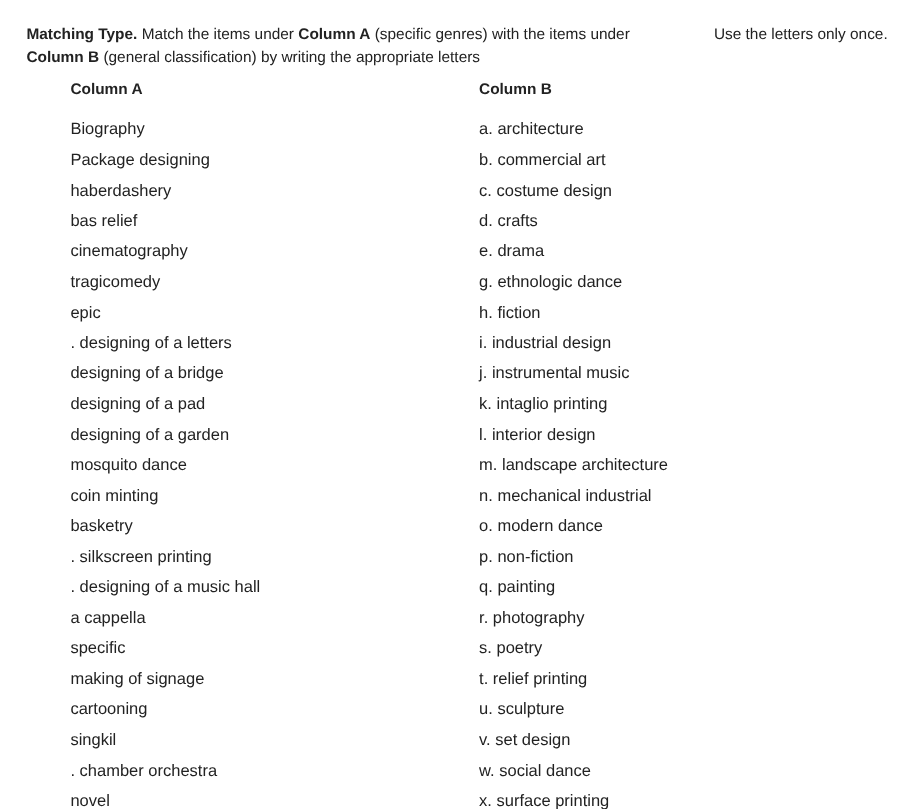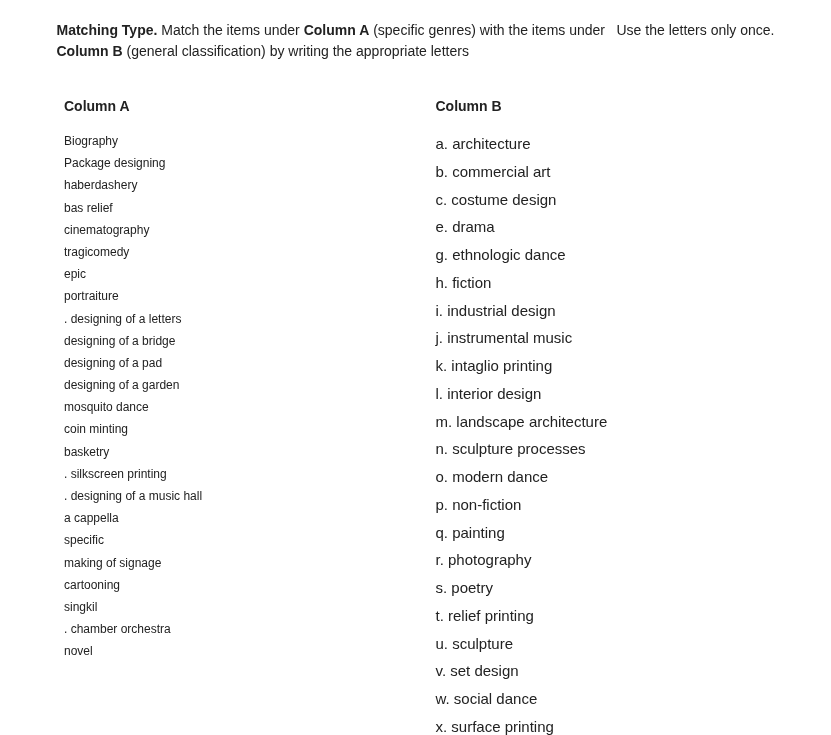--- a/index.html
+++ b/index.html
@@ -10,24 +10,24 @@
     body {
       background: #fff;
       font-family: Arial, sans-serif;
       font-size: 14px;
       color: #222;
       padding: 20px 24px;
       width: 831px;
       min-height: 735px;
     }
     .instructions {
-      margin-bottom: 36px;
+      margin-bottom: 10px;
       line-height: 1.5;
       display: flex;
-      justify-content: center;
+      justify-content: space-between;
       align-items: flex-start;
     }
     .instructions-left {
       max-width: 560px;
     }
     .instructions-right {
       text-align: right;
       font-size: 14px;
       white-space: nowrap;
     }
@@ -49,21 +49,21 @@
     }
     .column-a-items {
       list-style: none;
     }
     .column-b-items {
       list-style: none;
     }
     .col-a-item {
       line-height: 1.85;
       padding-left: 40px;
-      font-size: 12px;
+      font-size: 15px;
     }
     .col-b-item {
       line-height: 1.85;
       padding-left: 20px;
       font-size: 15px;
     }
   </style>
 </head>
 <body>
 
@@ -85,21 +85,20 @@
   <div class="column">
     <div class="column-header">Column A</div>
     <ul class="column-a-items">
     <li class="col-a-item">Biography</li>
         <li class="col-a-item">Package designing</li>
         <li class="col-a-item">haberdashery</li>
         <li class="col-a-item">bas relief</li>
         <li class="col-a-item">cinematography</li>
         <li class="col-a-item">tragicomedy</li>
         <li class="col-a-item">epic</li>
-        <li class="col-a-item">portraiture</li>
         <li class="col-a-item">. designing of a letters</li>
         <li class="col-a-item">designing of a bridge</li>
         <li class="col-a-item">designing of a pad</li>
         <li class="col-a-item">designing of a garden</li>
         <li class="col-a-item">mosquito dance</li>
         <li class="col-a-item">coin minting</li>
         <li class="col-a-item">basketry</li>
         <li class="col-a-item">. silkscreen printing</li>
         <li class="col-a-item">. designing of a music hall</li>
         <li class="col-a-item">a cappella</li>
@@ -110,29 +109,30 @@
         <li class="col-a-item">. chamber orchestra</li>
         <li class="col-a-item">novel</li>
       </ul>
   </div>
   <div class="column">
     <div class="column-header column-b-header">Column B</div>
     <ul class="column-b-items">
     <li class="col-b-item">a. architecture</li>
         <li class="col-b-item">b. commercial art</li>
         <li class="col-b-item">c. costume design</li>
+        <li class="col-b-item">d. crafts</li>
         <li class="col-b-item">e. drama</li>
         <li class="col-b-item">g. ethnologic dance</li>
         <li class="col-b-item">h. fiction</li>
         <li class="col-b-item">i. industrial design</li>
         <li class="col-b-item">j. instrumental music</li>
         <li class="col-b-item">k. intaglio printing</li>
         <li class="col-b-item">l. interior design</li>
         <li class="col-b-item">m. landscape architecture</li>
-        <li class="col-b-item">n. sculpture processes</li>
+        <li class="col-b-item">n. mechanical industrial</li>
         <li class="col-b-item">o. modern dance</li>
         <li class="col-b-item">p. non-fiction</li>
         <li class="col-b-item">q. painting</li>
         <li class="col-b-item">r. photography</li>
         <li class="col-b-item">s. poetry</li>
         <li class="col-b-item">t. relief printing</li>
         <li class="col-b-item">u. sculpture</li>
         <li class="col-b-item">v. set design</li>
         <li class="col-b-item">w. social dance</li>
         <li class="col-b-item">x. surface printing</li>

